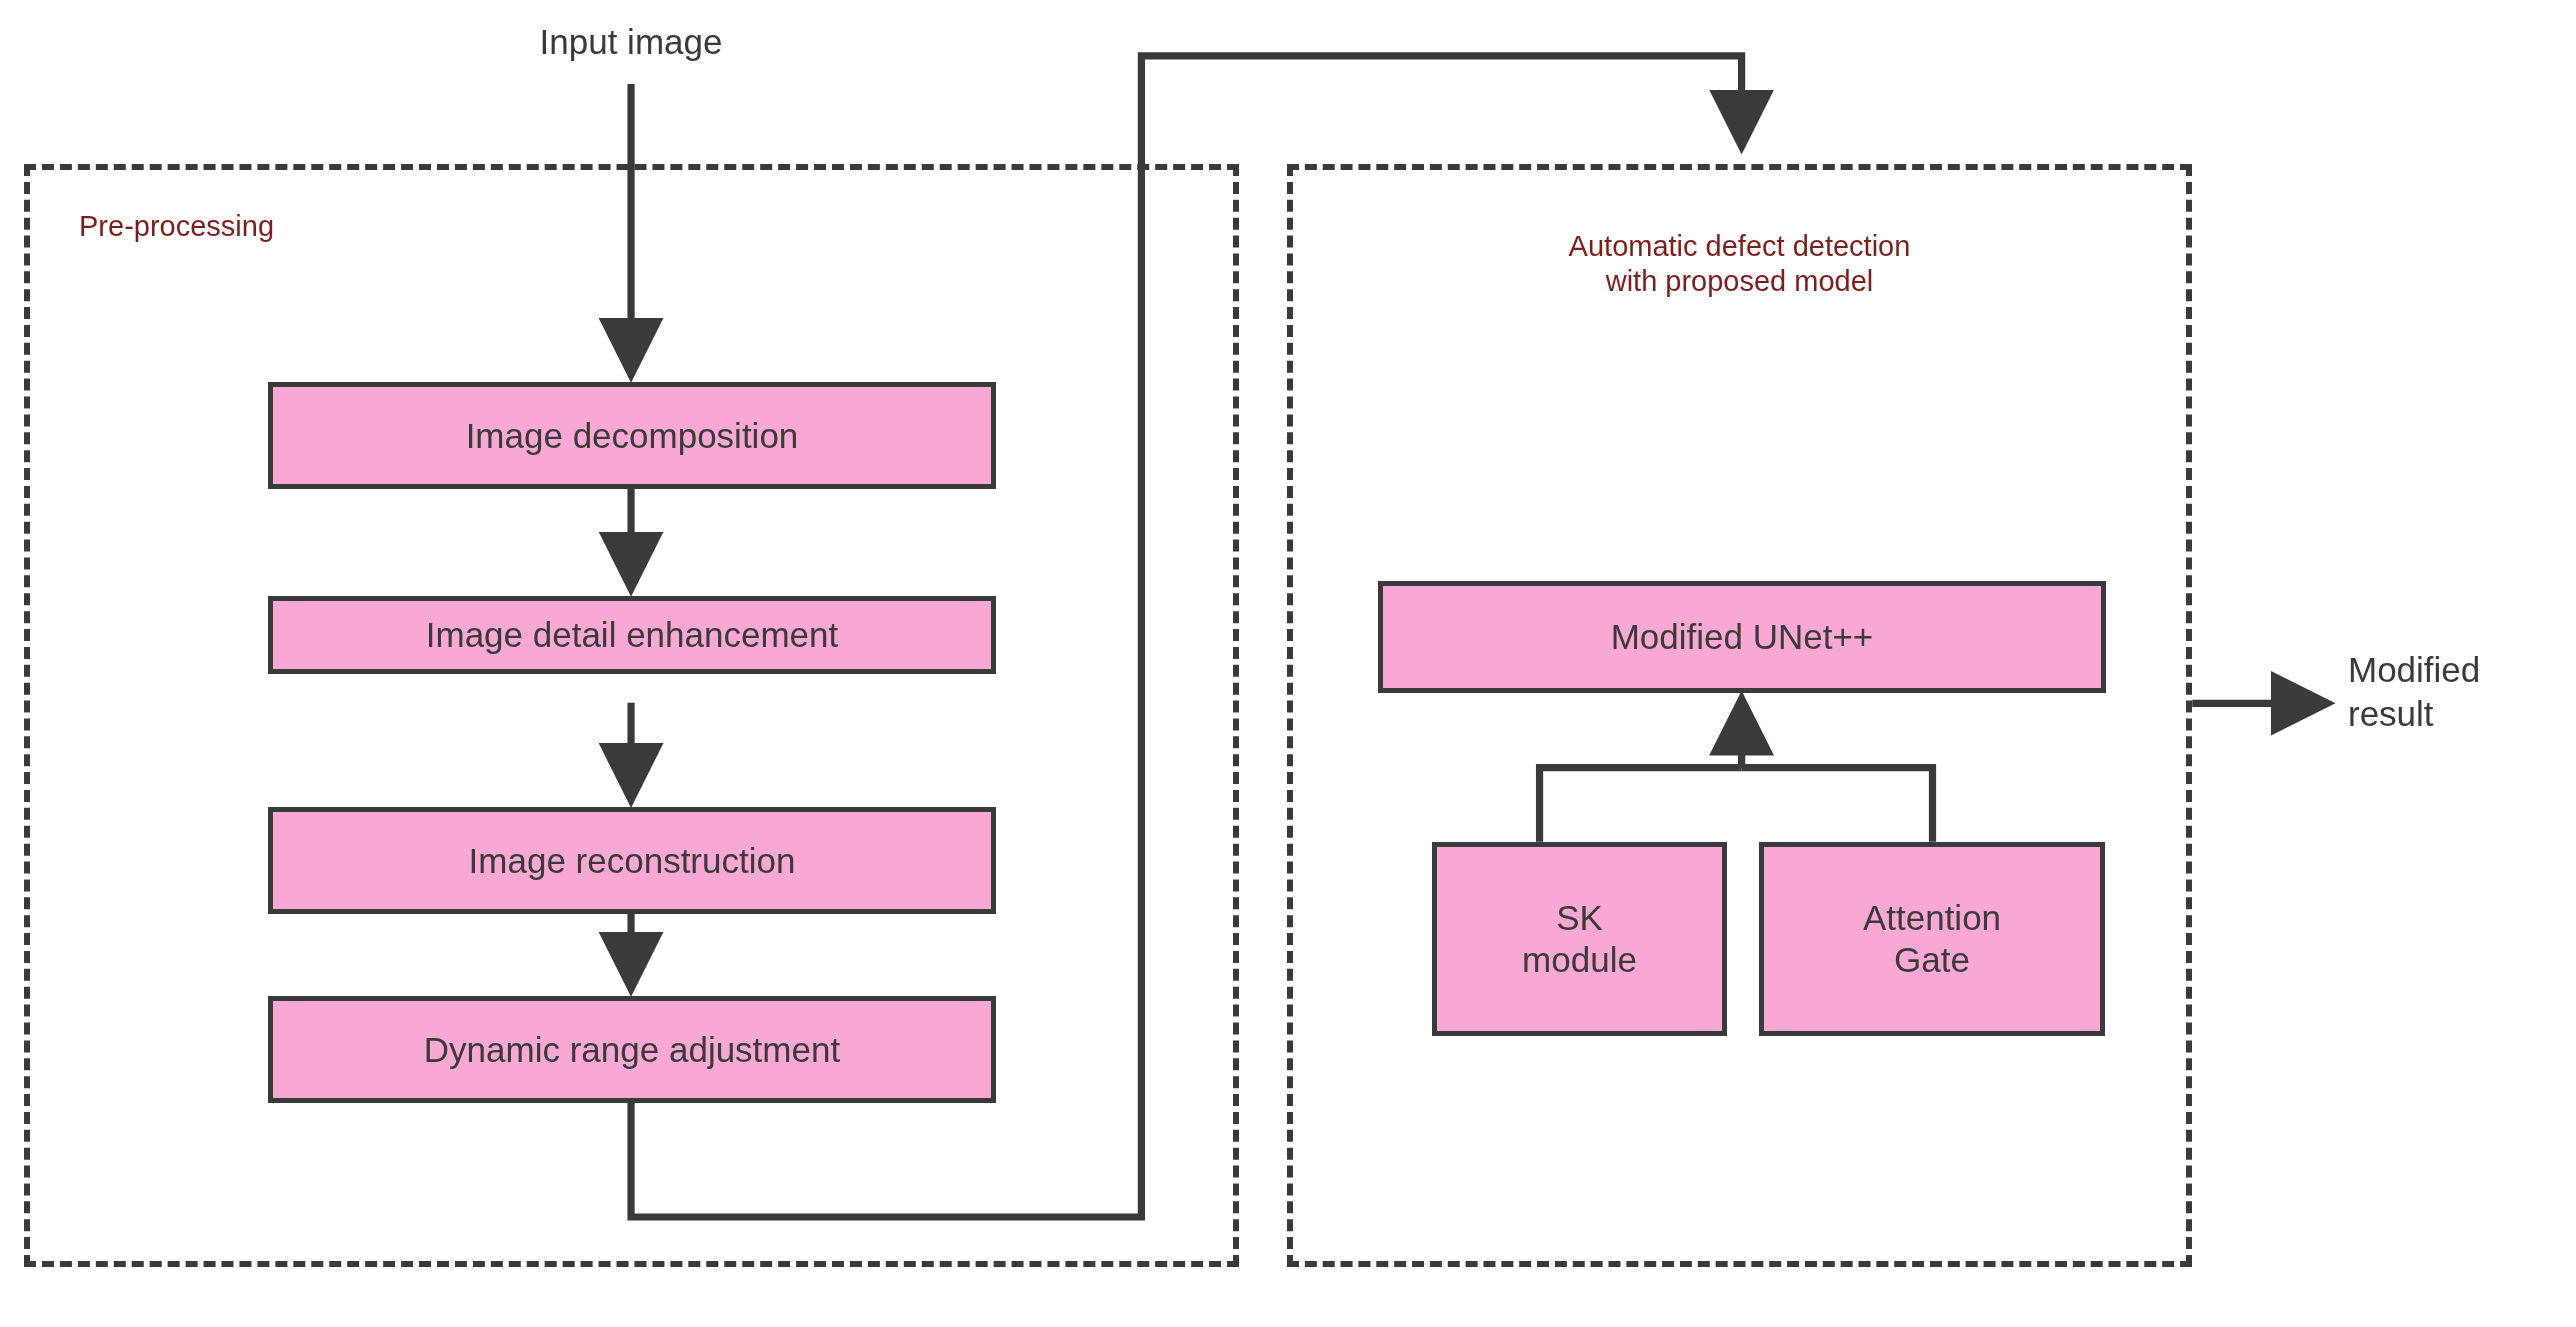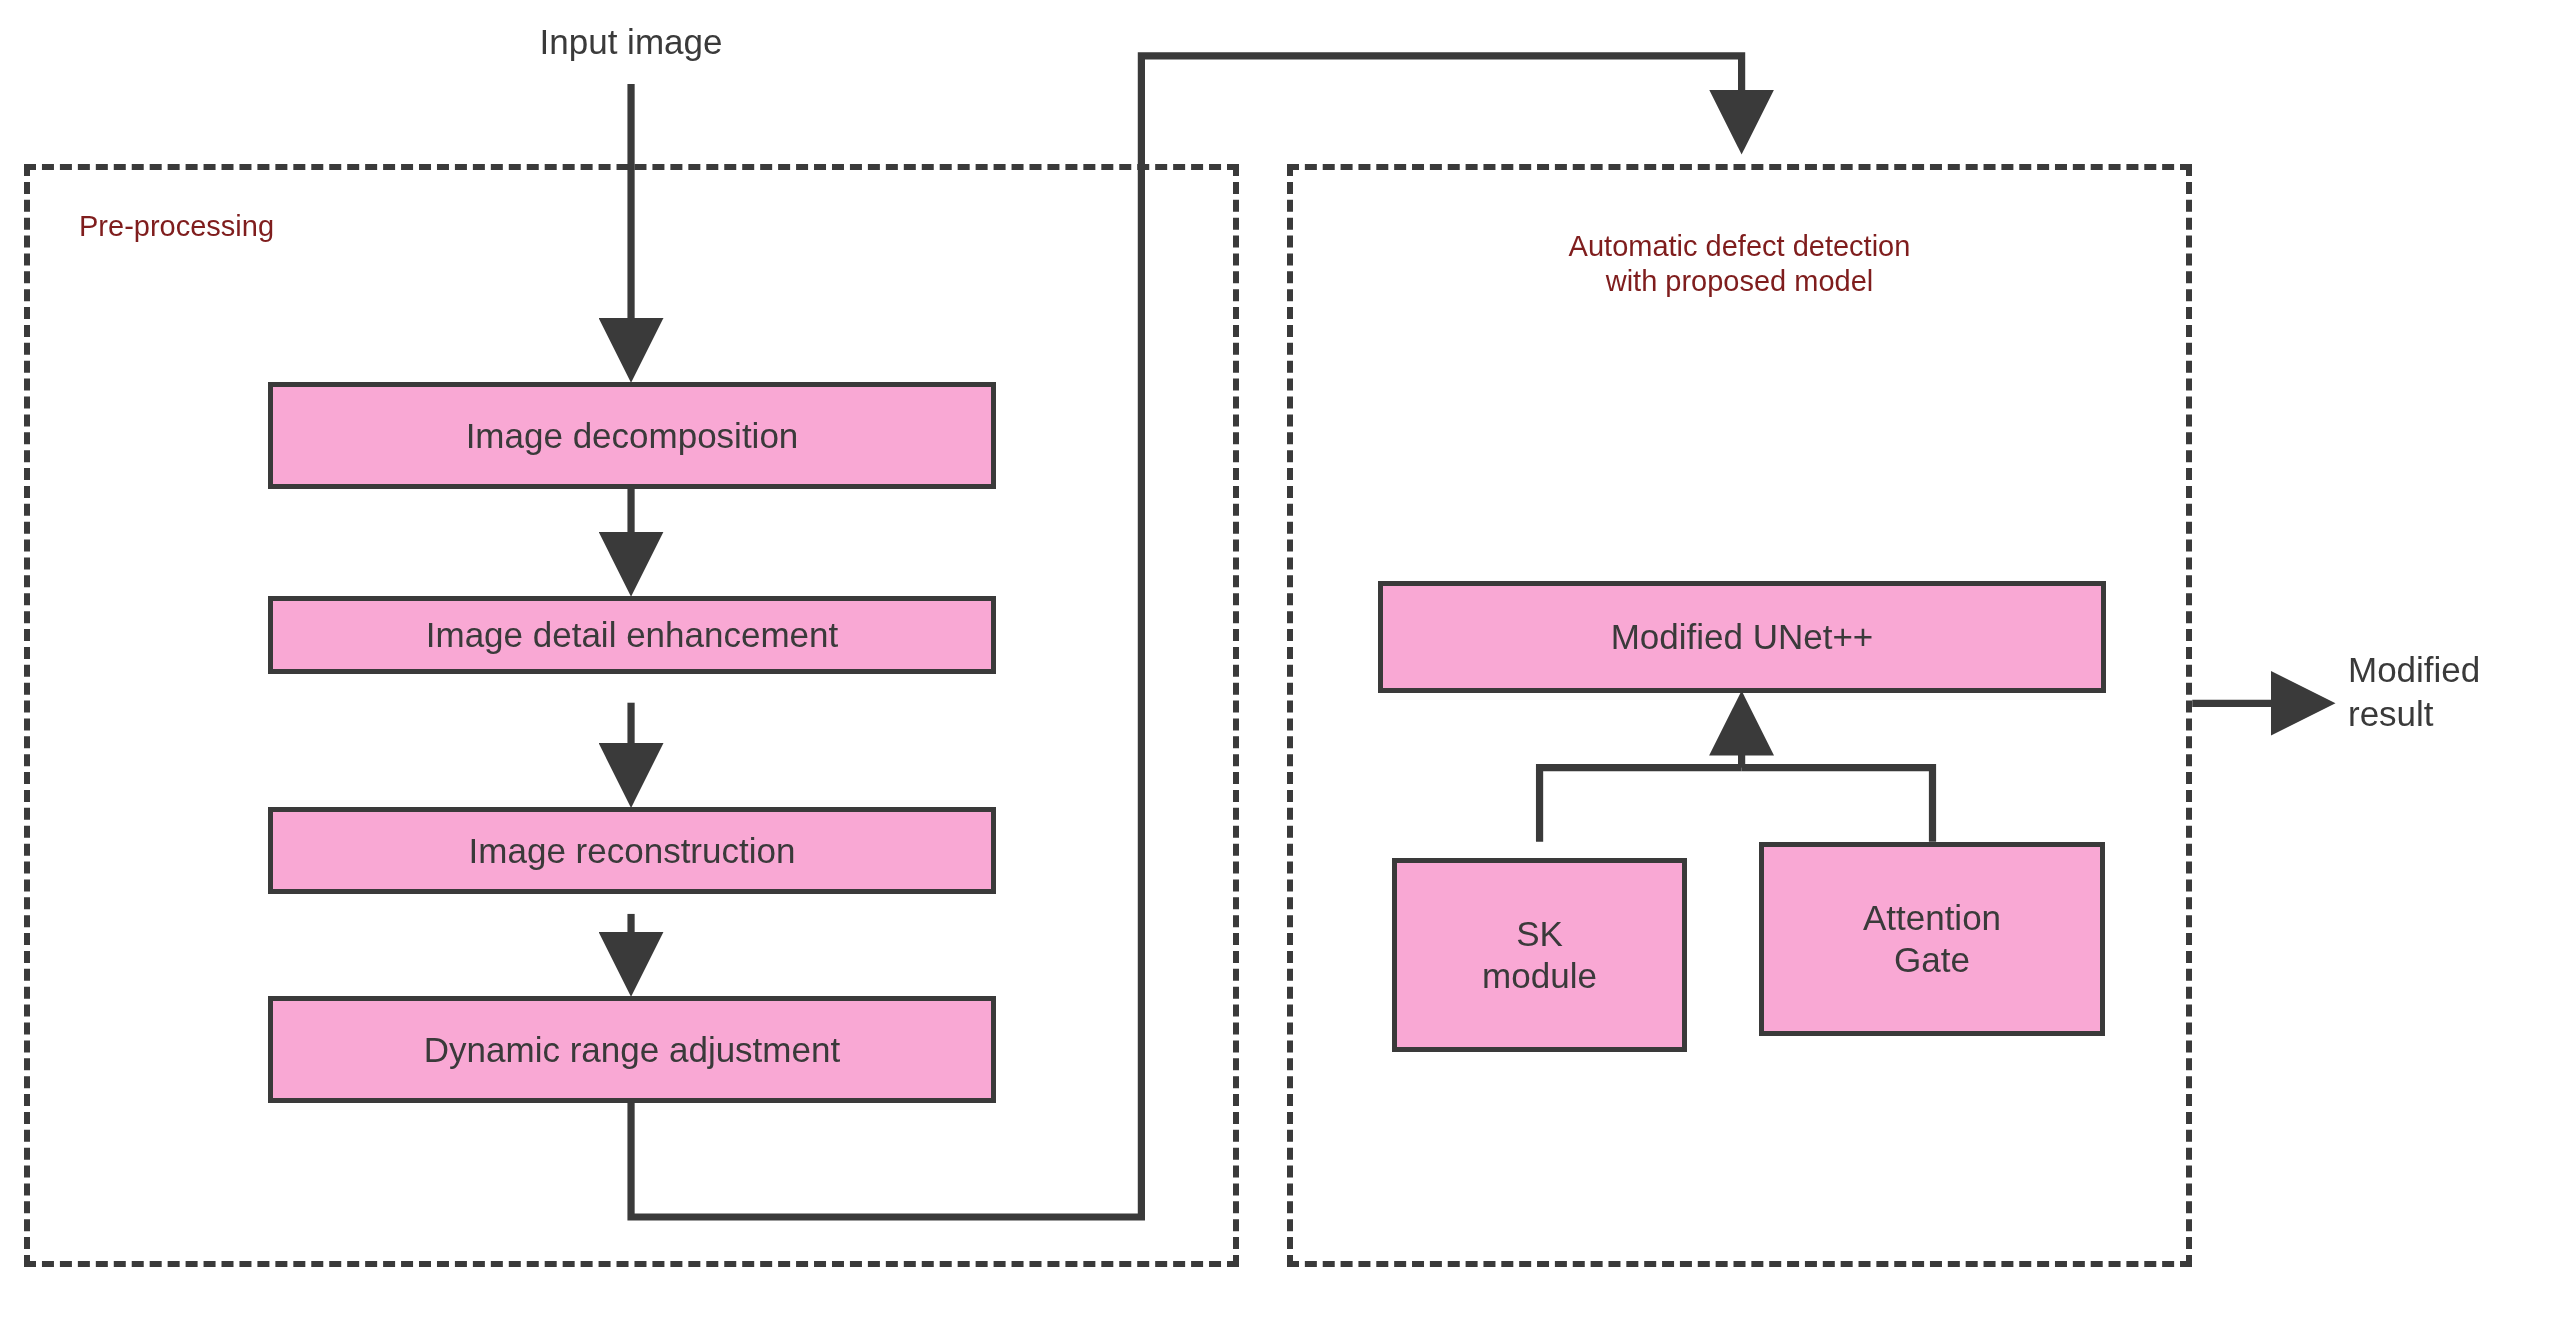--- a/index.html
+++ b/index.html
@@ -59,25 +59,25 @@
 
   <div class="panel-label" style="left:1287px;top:209px;width:905px;text-align:center;margin-top:20px;">Automatic defect detection
 with proposed model</div>
 
   <div class="freetext" style="left:467px;top:19.7px;width:328px;">Input image</div>
 
   <div class="freetext" style="left:2348px;top:648px;width:216px;text-align:left;">Modified result</div>
 
   <div class="node" style="left:268px;top:382px;width:728px;height:107px;">Image decomposition</div>
   <div class="node" style="left:268px;top:596px;width:728px;height:78px;">Image detail enhancement</div>
-  <div class="node" style="left:268px;top:807px;width:728px;height:87px;">Image reconstruction</div>
+  <div class="node" style="left:268px;top:807px;width:728px;height:107px;">Image reconstruction</div>
   <div class="node" style="left:268px;top:996px;width:728px;height:107px;">Dynamic range adjustment</div>
 
   <div class="node" style="left:1378px;top:581px;width:728px;height:112px;">Modified UNet++</div>
-  <div class="node" style="left:1392px;top:842px;width:295px;height:194px;margin-top:16px;">SK
+  <div class="node" style="left:1432px;top:842px;width:295px;height:194px;">SK
 module</div>
   <div class="node" style="left:1759px;top:842px;width:346px;height:194px;">Attention
 Gate</div>
 
   <svg id="wires" viewBox="0 0 3927 2024">
     <defs>
       <marker id="ah" markerWidth="9" markerHeight="9" refX="7.6" refY="4.5" orient="auto" markerUnits="strokeWidth">
         <path d="M0,0 L9,4.5 L0,9 z" fill="#3a3a3a"></path>
       </marker>
     </defs>

